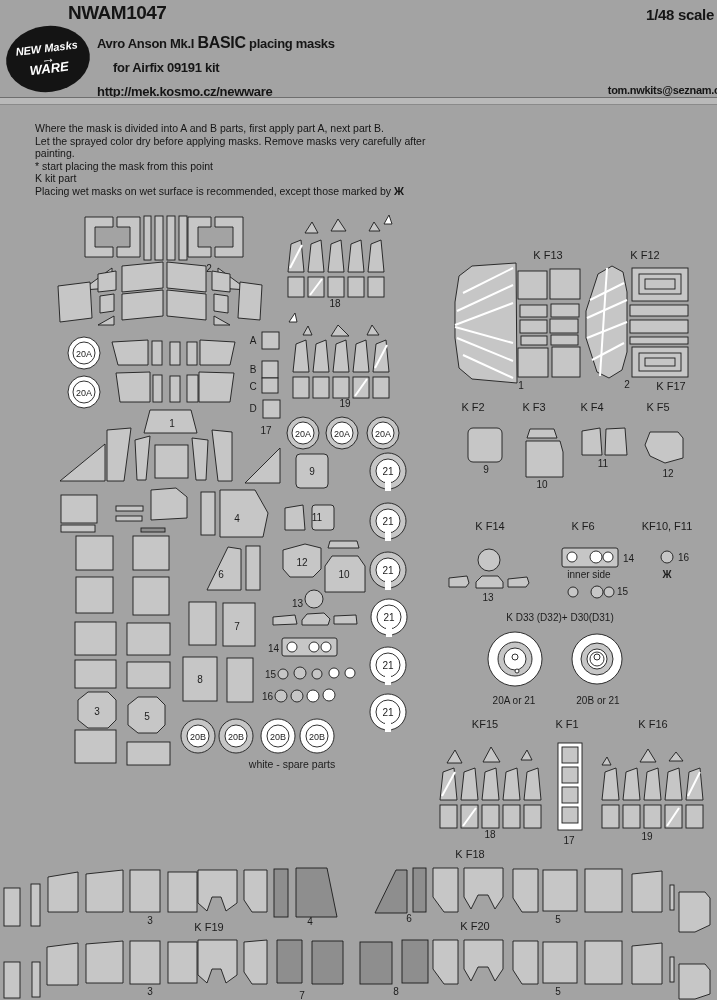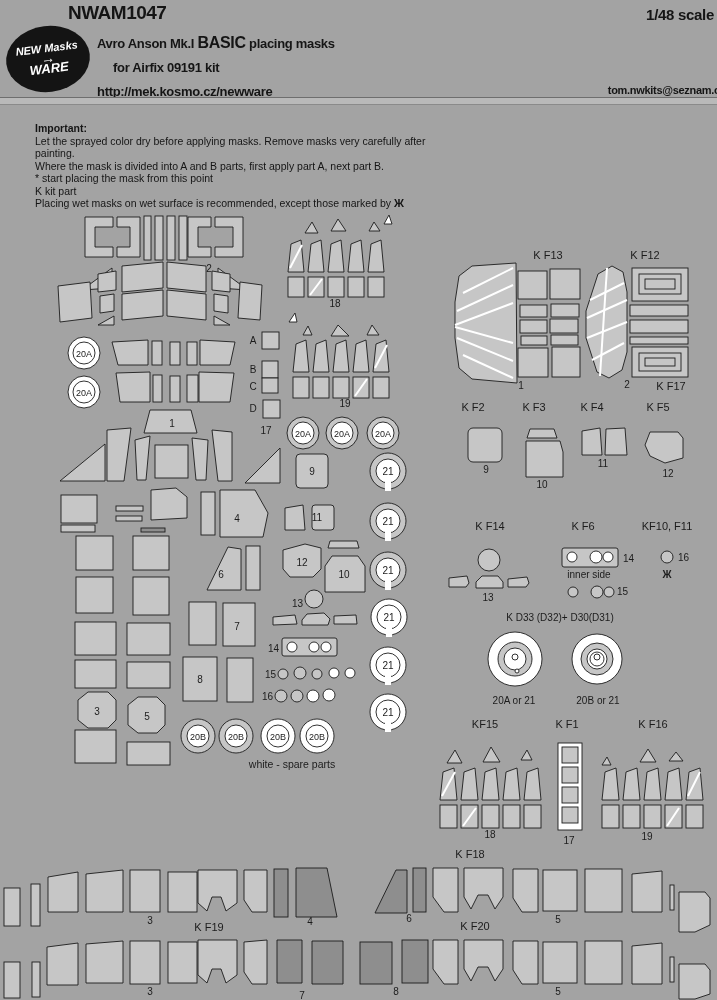--- a/index.html
+++ b/index.html
@@ -37,24 +37,23 @@
     <span class="arr">→</span>
     <span class="l2">WARE</span>
   </div>
   <div class="hdr-t1"><span>Avro Anson Mk.I </span><span class="big">BASIC</span><span> placing masks</span></div>
   <div class="hdr-t2">for Airfix 09191 kit</div>
   <div class="hdr-url">http://mek.kosmo.cz/newware</div>
   <div class="hdr-email">tom.nwkits@seznam.cz</div>
   <div class="divider"></div>
 
   <div class="notes">
-    <div class="nh">Important:</div>
     <div id="notes-lines">
+        <div>Where the mask is divided into A and B parts, first apply part A, next part B.</div>
         <div>Let the sprayed color dry before applying masks. Remove masks very carefully after painting.</div>
-        <div>Where the mask is divided into A and B parts, first apply part A, next part B.</div>
         <div>* start placing the mask from this point</div>
         <div>K kit part</div>
         <div>Placing wet masks on wet surface is recommended, except those marked by <span class="marker">Ж</span></div>
       </div>
   </div>
 
   <svg class="diagram" id="diagram" viewBox="0 0 717 1000">
       <polygon points="85,217 113,217 113,227 95,227 95,247 113,247 113,257 85,257" fill="#c6c6c6" stroke="#1c1c1c" stroke-width="0.9"></polygon>
       <polygon points="140,217 140,257 117,257 117,247 130,247 130,227 117,227 117,217" fill="#c6c6c6" stroke="#1c1c1c" stroke-width="0.9"></polygon>
       <rect x="144" y="216" width="7" height="44" rx="0" fill="#c6c6c6" stroke="#1c1c1c" stroke-width="0.9"></rect>

